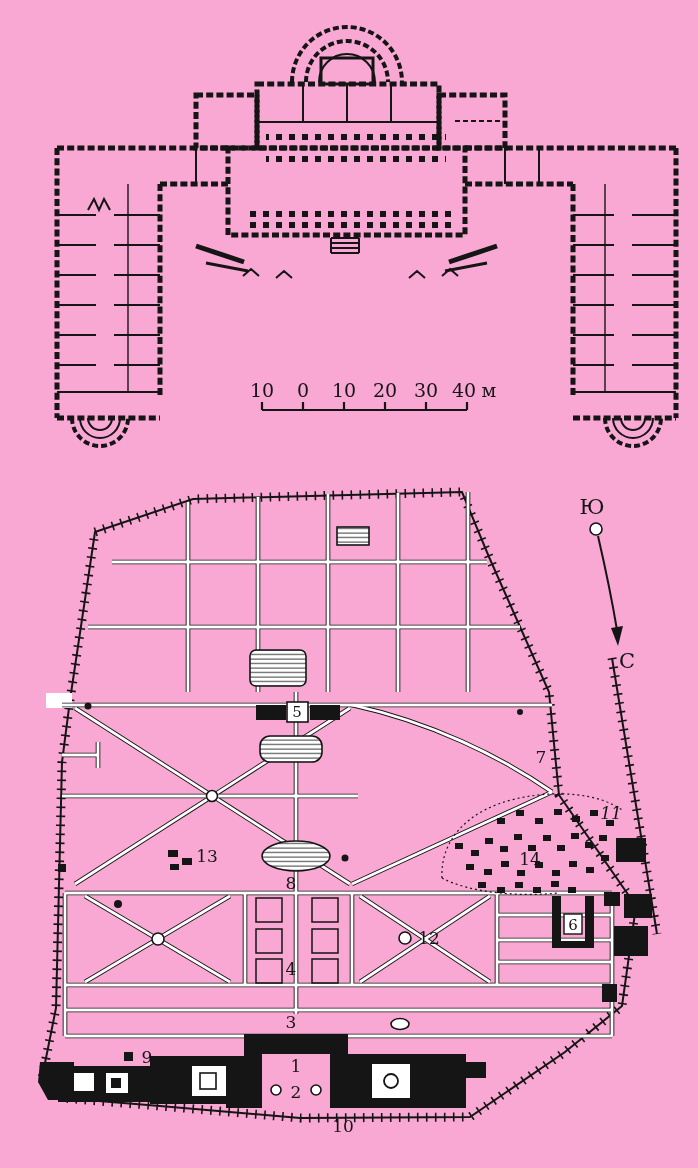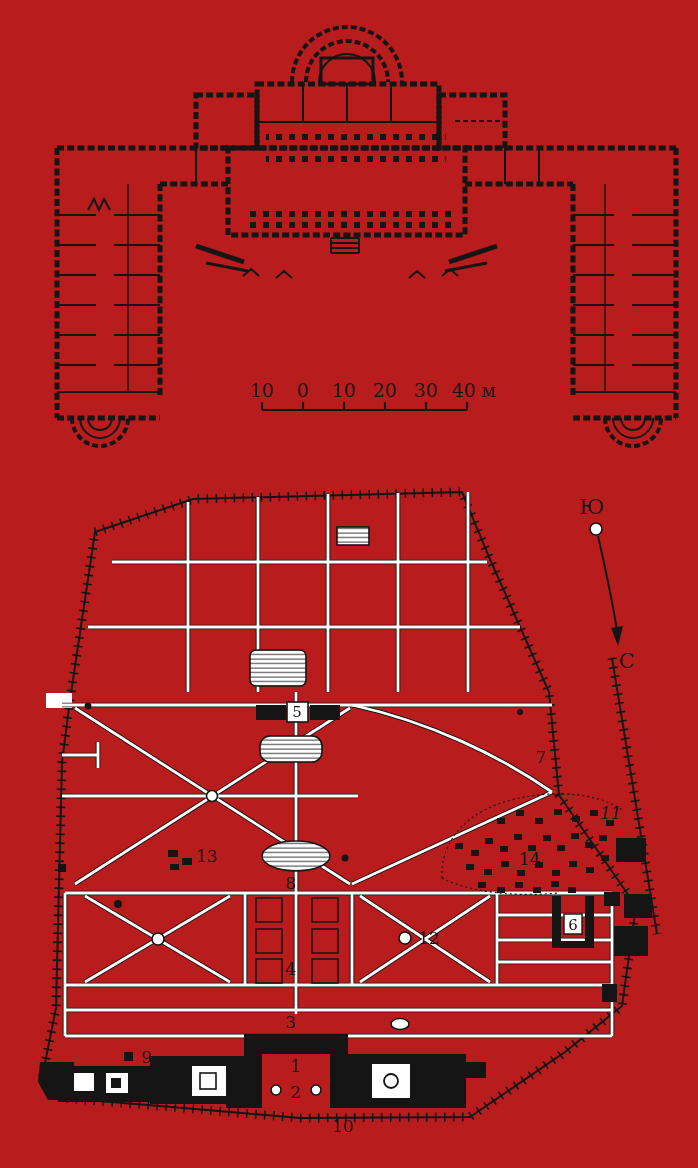--- a/index.html
+++ b/index.html
@@ -1,16 +1,16 @@
 <!DOCTYPE html>
 <html><head>
 <meta charset="utf-8">
 <style>
   html,body{margin:0;padding:0;background:#ffffff;}
-  .page{position:relative;width:698px;height:1168px;background:#b91c1c;overflow:hidden;}
+  .page{position:relative;width:698px;height:1168px;background:#f9a8d4;overflow:hidden;}
   svg text{font-family:"DejaVu Serif", serif;fill:#151515;}
   .lbl{font-size:17px;text-anchor:middle;}
   .lbl-s{font-size:15px;text-anchor:middle;}
   .lbl-b{font-size:21px;text-anchor:middle;}
   .lbl-i{font-size:17px;text-anchor:middle;font-style:italic;}
   .scl{font-size:19px;text-anchor:middle;}
   .w5{stroke:#151515;stroke-width:5;stroke-dasharray:7 3.2;fill:none;}
   .w4{stroke:#151515;stroke-width:4;stroke-dasharray:6 3;fill:none;}
   .s3{stroke:#151515;stroke-width:3;fill:none;}
   .s2{stroke:#151515;stroke-width:2;fill:none;}

